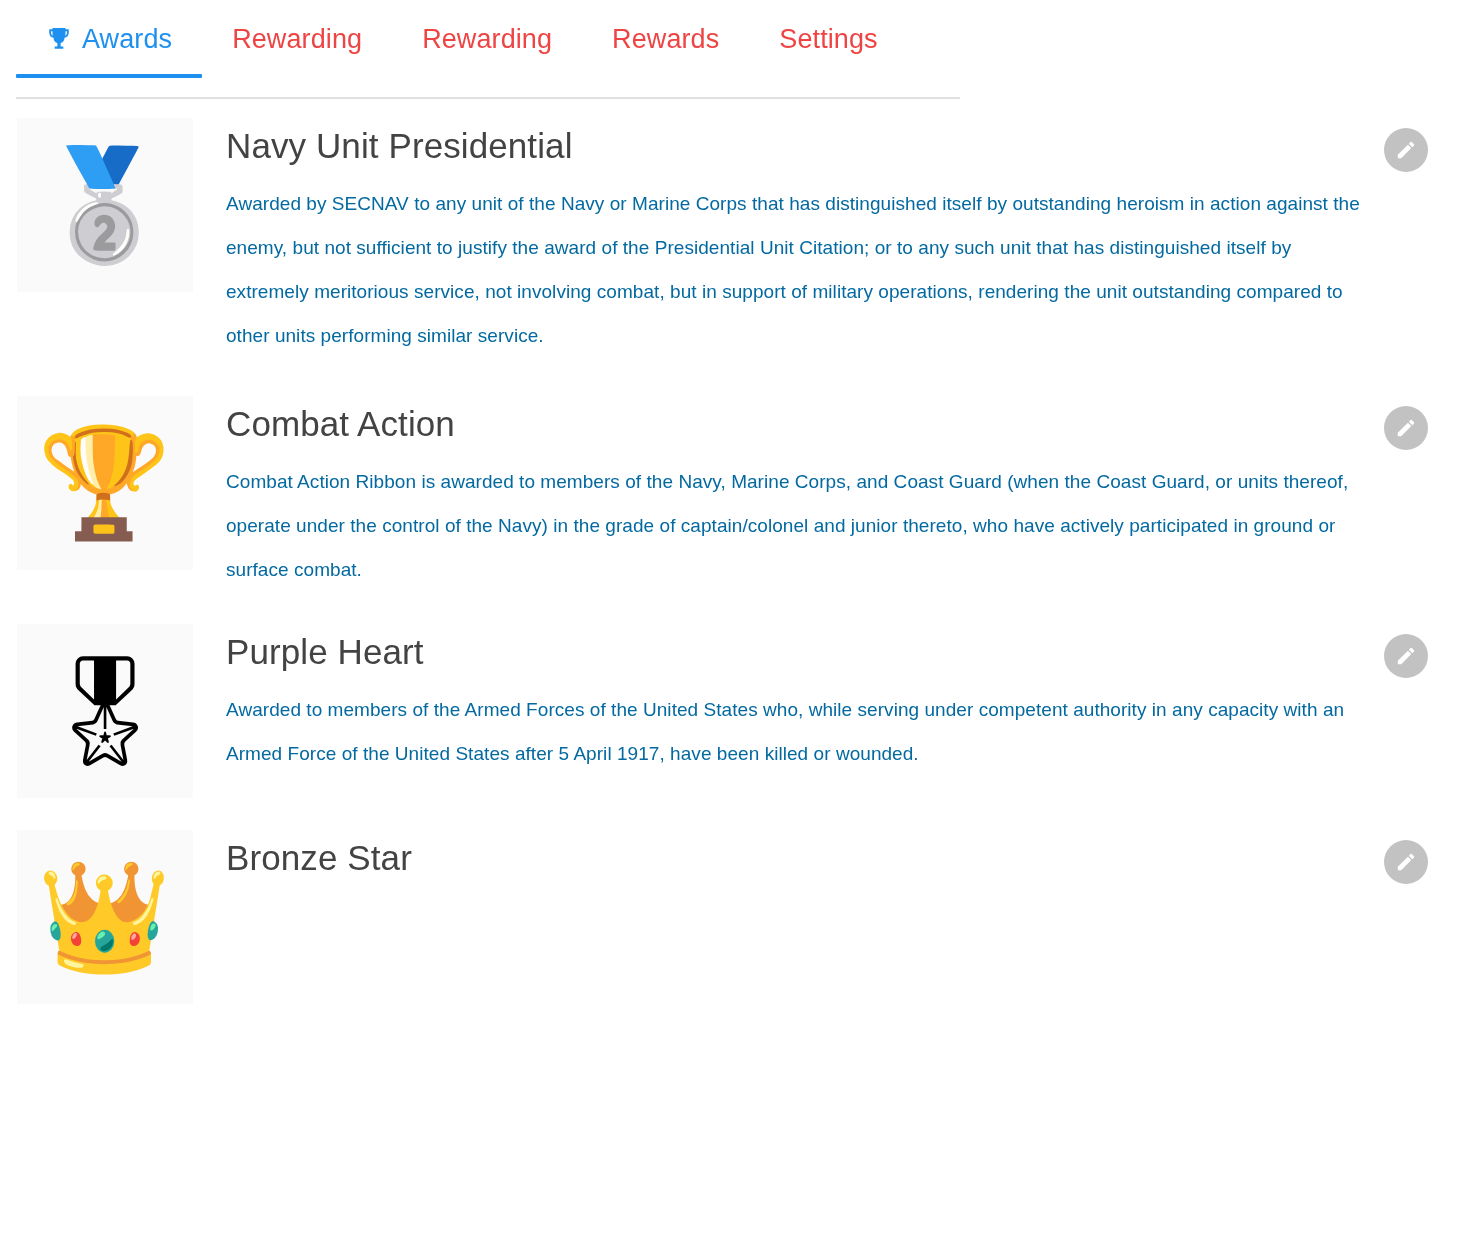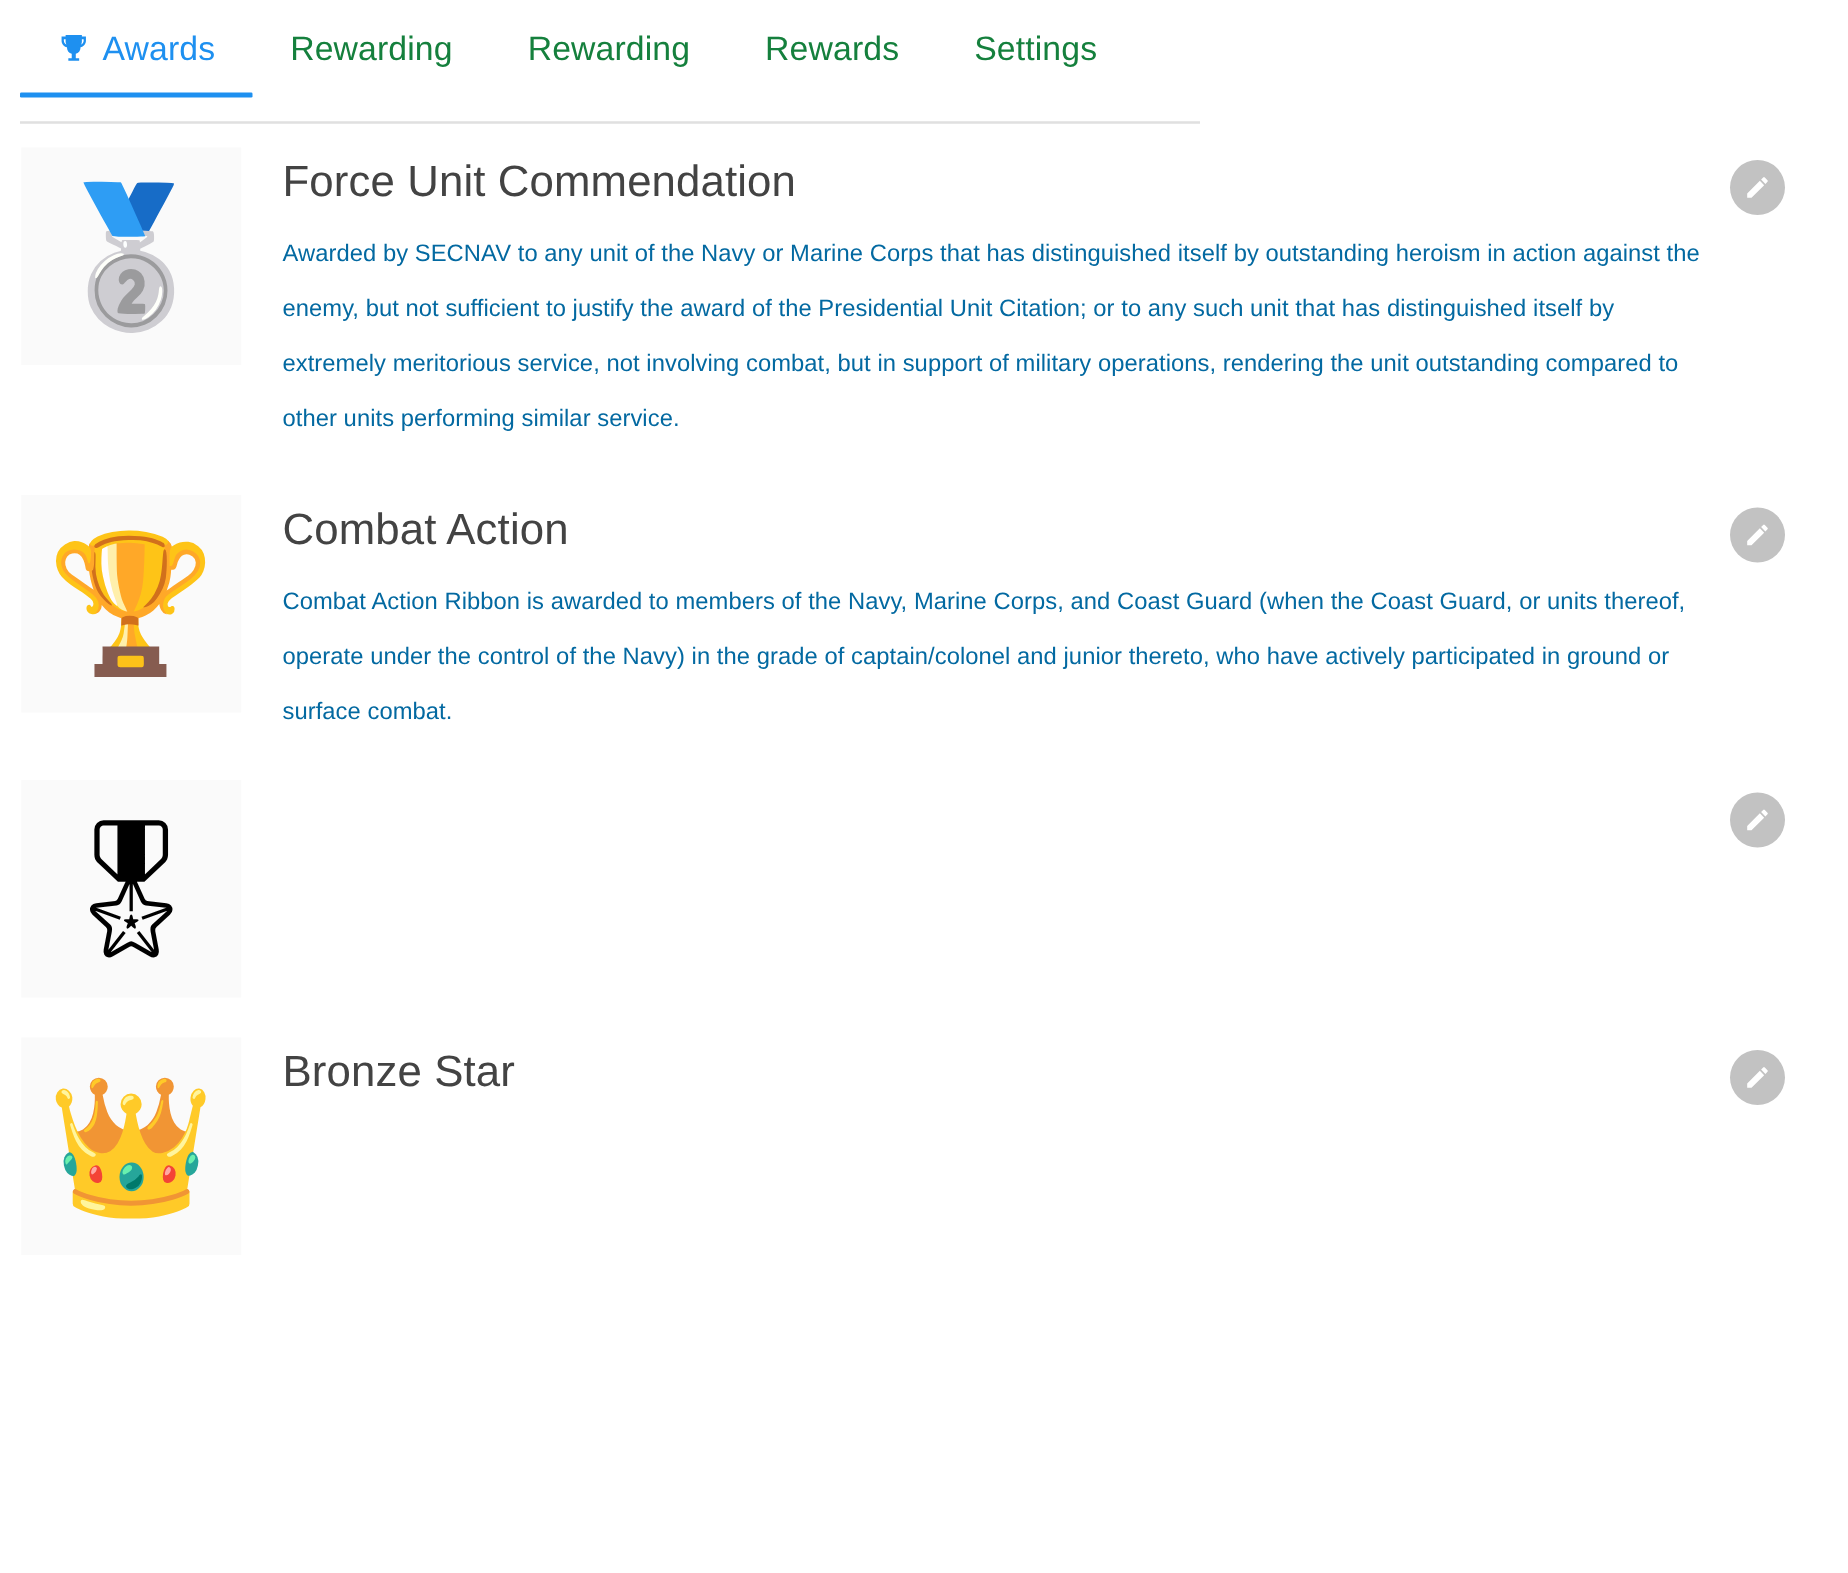--- a/index.html
+++ b/index.html
@@ -40,21 +40,21 @@
     z-index: 2;
   }
   .tab {
     position: relative;
     display: flex;
     align-items: center;
     gap: 10px;
     padding: 26px 30px 24px 30px;
     font-size: 27px;
     font-weight: 400;
-    color: #15803d;
+    color: #ef4444;
     letter-spacing: 0.1px;
     white-space: nowrap;
     cursor: pointer;
     background: none;
     border: none;
     font-family: "Liberation Sans", sans-serif;
     line-height: 1;
   }
   .tab:first-child { padding-left: 30px; text-align: right; }
   .tab.active { color: #1e90f0; }
@@ -187,21 +187,21 @@
   </div>
 </div>
 
 <div class="awards-list">
 
   <div class="award-row r1">
     <div class="award-thumb">
       <span class="glyph">🥈</span>
     </div>
     <div class="award-body">
-      <h2 class="award-title">Force Unit Commendation</h2>
+      <h2 class="award-title">Navy Unit Presidential</h2>
       <p class="award-desc">Awarded by SECNAV to any unit of the Navy or Marine Corps that has distinguished itself by outstanding heroism in action against the enemy, but not sufficient to justify the award of the Presidential Unit Citation; or to any such unit that has distinguished itself by extremely meritorious service, not involving combat, but in support of military operations, rendering the unit outstanding compared to other units performing similar service.</p>
     </div>
     <button class="edit-btn" title="Edit">
       <svg width="22" height="22" viewBox="0 0 24 24" aria-hidden="true">
         <path fill="#ffffff" d="M3 17.25V21h3.75L17.81 9.94l-3.75-3.75L3 17.25zM20.71 7.04a1 1 0 0 0 0-1.41l-2.34-2.34a1 1 0 0 0-1.41 0l-1.83 1.83 3.75 3.75 1.83-1.83z"></path>
       </svg>
     </button>
   </div>
 
   <div class="award-row r2">
@@ -216,20 +216,24 @@
       <svg width="22" height="22" viewBox="0 0 24 24" aria-hidden="true">
         <path fill="#ffffff" d="M3 17.25V21h3.75L17.81 9.94l-3.75-3.75L3 17.25zM20.71 7.04a1 1 0 0 0 0-1.41l-2.34-2.34a1 1 0 0 0-1.41 0l-1.83 1.83 3.75 3.75 1.83-1.83z"></path>
       </svg>
     </button>
   </div>
 
   <div class="award-row r3">
     <div class="award-thumb">
       <span class="glyph">🎖</span>
     </div>
+    <div class="award-body">
+      <h2 class="award-title">Purple Heart</h2>
+      <p class="award-desc">Awarded to members of the Armed Forces of the United States who, while serving under competent authority in any capacity with an Armed Force of the United States after 5 April 1917, have been killed or wounded.</p>
+    </div>
     <button class="edit-btn" title="Edit">
       <svg width="22" height="22" viewBox="0 0 24 24" aria-hidden="true">
         <path fill="#ffffff" d="M3 17.25V21h3.75L17.81 9.94l-3.75-3.75L3 17.25zM20.71 7.04a1 1 0 0 0 0-1.41l-2.34-2.34a1 1 0 0 0-1.41 0l-1.83 1.83 3.75 3.75 1.83-1.83z"></path>
       </svg>
     </button>
   </div>
 
   <div class="award-row r4">
     <div class="award-thumb">
       <span class="glyph">👑</span>

